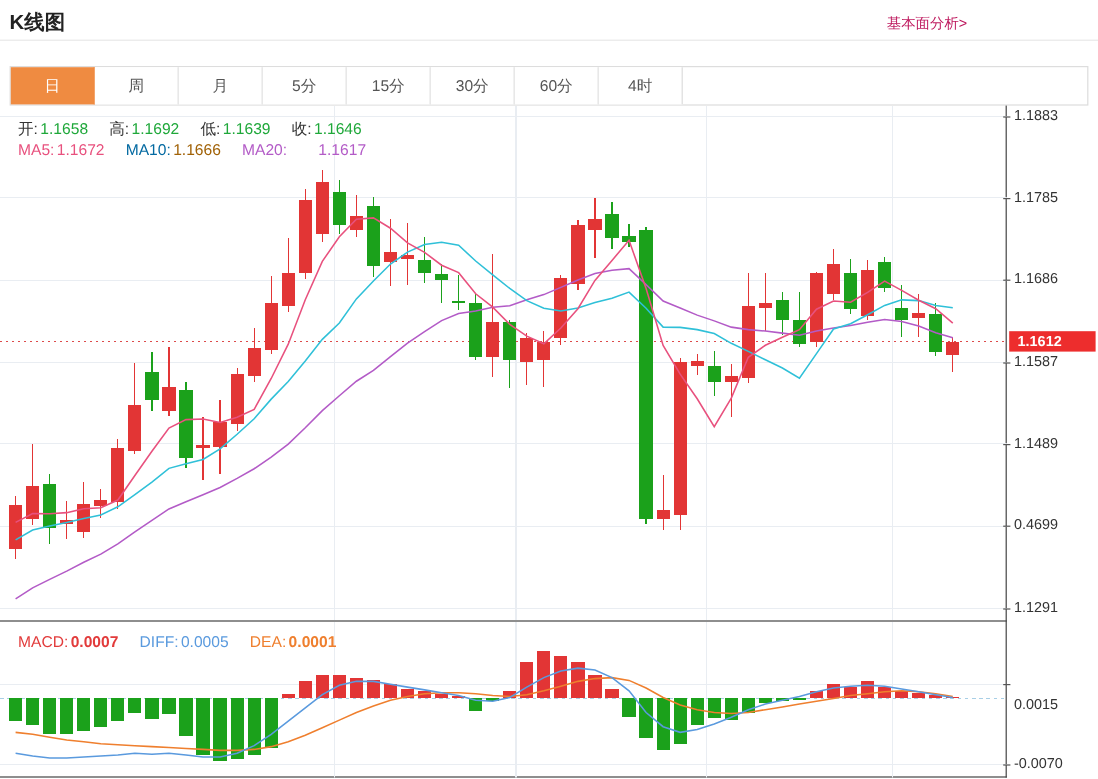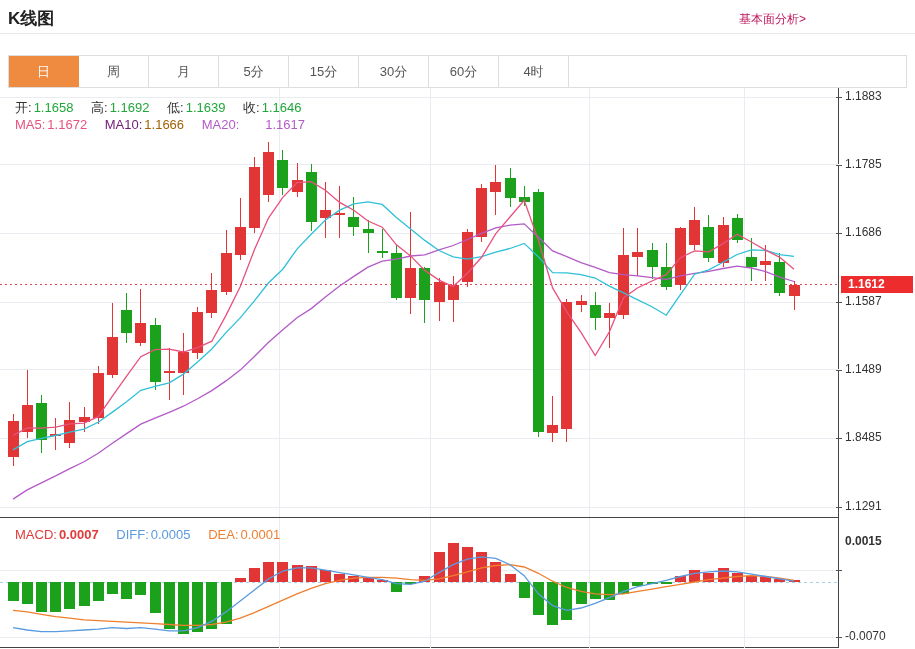--- a/index.html
+++ b/index.html
@@ -250,43 +250,43 @@
         <polyline points="13.0,92.3 27.2,93.9 41.4,96.3 55.6,98.6 69.8,100.2 84.0,101.8 98.2,102.6 112.4,103.4 126.6,104.2 140.8,104.9 155.0,105.7 169.2,106.5 183.4,107.3 197.6,107.3 211.8,106.5 226.0,104.2 240.2,100.2 254.4,94.7 268.6,88.4 282.8,82.1 297.0,75.8 311.2,70.3 325.4,65.6 339.6,62.4 353.8,60.1 368.0,59.3 382.2,59.3 396.4,60.1 410.6,61.6 424.8,62.4 439.0,60.9 453.2,57.7 467.4,53.8 481.6,49.8 495.8,47.5 510.0,46.7 524.2,49.0 538.4,55.3 552.6,63.2 566.8,69.5 581.0,73.4 595.2,75.8 609.4,76.6 623.6,75.8 637.8,73.4 652.0,71.1 666.2,68.7 680.4,66.4 694.6,64.0 708.8,61.6 723.0,60.1 737.2,58.5 751.4,57.7 765.6,58.5 779.8,60.1 794.0,62.4" fill="none" stroke="#ef7f2e" stroke-width="1.3" shape-rendering="auto"></polyline>
         <polyline points="13.0,109.7 27.2,112.0 41.4,113.6 55.6,113.6 69.8,112.8 84.0,112.0 98.2,111.2 112.4,109.7 126.6,110.5 140.8,109.7 155.0,111.2 169.2,112.8 183.4,112.8 197.6,109.7 211.8,103.4 226.0,93.9 240.2,82.9 254.4,71.9 268.6,60.9 282.8,53.0 297.0,49.8 311.2,49.8 325.4,52.2 339.6,54.6 353.8,56.9 368.0,59.3 382.2,61.6 396.4,65.6 410.6,66.4 424.8,63.2 439.0,54.6 453.2,46.7 467.4,41.2 481.6,38.8 495.8,40.4 510.0,46.7 524.2,57.7 538.4,75.8 552.6,87.6 566.8,92.3 581.0,90.0 595.2,85.3 609.4,79.7 623.6,73.4 637.8,68.7 652.0,65.6 666.2,62.4 680.4,58.5 694.6,55.3 708.8,53.8 723.0,53.0 737.2,53.8 751.4,56.1 765.6,58.5 779.8,60.9 794.0,63.2" fill="none" stroke="#5a9ade" stroke-width="1.3" shape-rendering="auto"></polyline>
       </svg>
   </div>
 
   <div class="ylab" style="top: 89px;">1.1883</div>
   <div class="ylab" style="top: 157px; text-align: center;">1.1785</div>
   <div class="ylab" style="top: 225px;">1.1686</div>
   <div class="ylab" style="top: 294px;">1.1587</div>
   <div class="ylab" style="top: 362px;">1.1489</div>
-  <div class="ylab" style="top: 430px;">1.8485</div>
+  <div class="ylab" style="top: 430px;">0.4699</div>
   <div class="ylab" style="top: 499px;">1.1291</div>
-  <div class="ylab" style="top: 534px; font-weight: bold;">0.0015</div>
+  <div class="ylab" style="top: 580px;">0.0015</div>
   <div class="ylab" style="top: 629px;">-0.0070</div>
   <div class="badge" style="background: rgb(237, 45, 45); top: 276px;">1.1612</div>
 
   <div class="legend" id="lg-ohlc">
     <span class="pair"><span class="lab">开:</span><span style="color: rgb(31, 168, 58);">1.1658</span></span>
     <span class="pair"><span class="lab">高:</span><span style="color: rgb(31, 168, 58);">1.1692</span></span>
     <span class="pair"><span class="lab">低:</span><span style="color: rgb(31, 168, 58);">1.1639</span></span>
     <span class="pair"><span class="lab">收:</span><span style="color: rgb(31, 168, 58);">1.1646</span></span>
   </div>
 
   <div class="legend" id="lg-ma">
     <span class="pair"><span class="lab" style="color: rgb(232, 81, 126);">MA5:</span><span style="color: rgb(232, 81, 126);">1.1672</span></span>
-    <span class="pair"><span class="lab" style="color: #701a75;">MA10:</span><span style="color: #a16207;">1.1666</span></span>
+    <span class="pair"><span class="lab" style="color: #0369a1;">MA10:</span><span style="color: #a16207;">1.1666</span></span>
     <span class="pair"><span class="lab" style="color: rgb(179, 91, 199);">MA20:</span><span style="color: rgb(179, 91, 199); margin-left: 24px;">1.1617</span></span>
   </div>
 
   <div class="legend" id="lg-macd">
     <span class="pair"><span class="lab" style="color: rgb(226, 59, 59);">MACD:</span><span style="color: rgb(226, 59, 59); font-weight: bold;">0.0007</span></span>
     <span class="pair"><span class="lab" style="color: rgb(90, 154, 222); text-align: right;">DIFF:</span><span style="color: rgb(90, 154, 222);">0.0005</span></span>
-    <span class="pair"><span class="lab" style="color: rgb(239, 127, 46);">DEA:</span><span style="color: rgb(239, 127, 46);">0.0001</span></span>
+    <span class="pair"><span class="lab" style="color: rgb(239, 127, 46);">DEA:</span><span style="color: rgb(239, 127, 46); font-weight: bold;">0.0001</span></span>
   </div>
 
 <div class="tickmark" style="top: 97px;"></div>
     <div class="tickmark" style="top: 165px;"></div>
     <div class="tickmark" style="top: 233px;"></div>
     <div class="tickmark" style="top: 302px;"></div>
     <div class="tickmark" style="top: 370px;"></div>
     <div class="tickmark" style="top: 438px;"></div>
     <div class="tickmark" style="top: 507px;"></div>
     <div class="tickmark" style="top: 570px;"></div>

